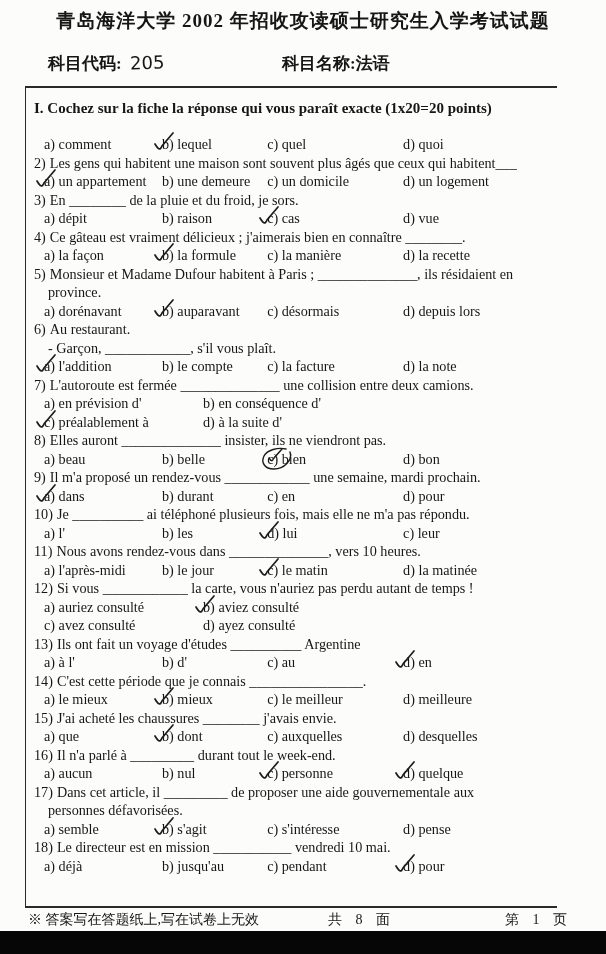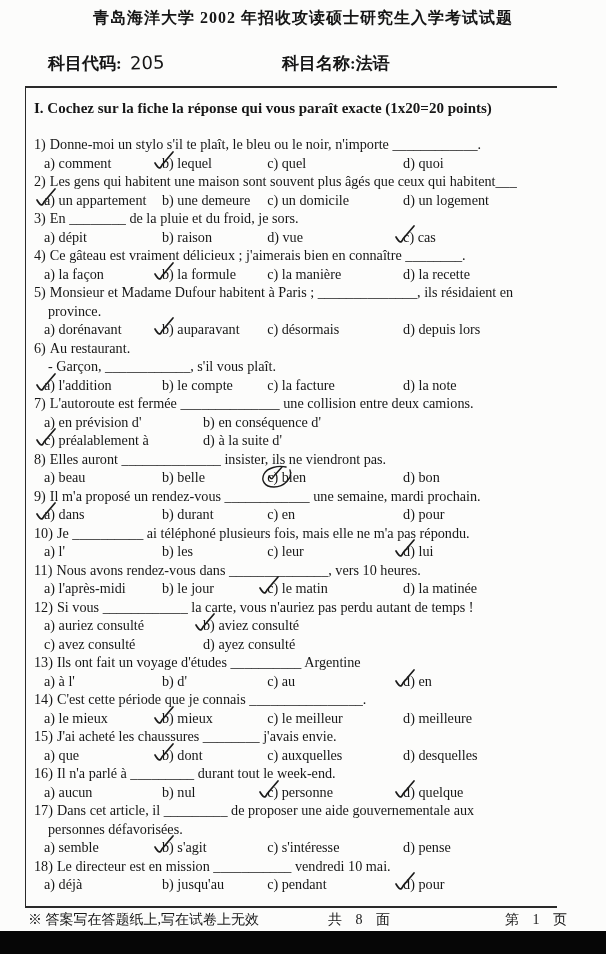--- a/index.html
+++ b/index.html
@@ -7,21 +7,21 @@
     position:relative;
     width:606px;height:954px;
     background:#fcfcfb;
     font-family:"Liberation Serif","DejaVu Serif",serif;
     color:#161616;
     overflow:hidden;
   }
   .title{
     padding-top:8px;
     text-align:center;
-    font-size:16px;
+    font-size:19px;
     font-weight:700;
     letter-spacing:1px;
   }
   .subject-row{
     position:absolute;
     top:52px;left:48px;right:20px;
     font-size:17px;
     font-weight:700;
     display:flex;
     align-items:baseline;
@@ -112,23 +112,20 @@
     <span>科目代码:</span>
     <span class="subject-code">205</span>
     <span class="subject-name-label">科目名称:</span>
     <span class="subject-name">法语</span>
   </div>
 
   <div class="exam-box">
     <div class="section-heading">I. Cochez sur la fiche la réponse qui vous paraît exacte (1x20=20 points)</div>
     <div id="questions-list">
   <div class="question">
-    <div class="q-line">
-      <span class="q-num">1)</span><span>Donne-moi un stylo s'il te plaît, le bleu ou le noir, n'importe ____________.</span>
-    </div>
 
     <div class="opts four-col">
             <span class="opt"><span class="opt-key-wrap"><span>a)</span></span> <span>comment</span></span>
             <span class="opt"><span class="opt-key-wrap"><span>b)</span><svg class="mark-check" viewBox="0 0 26 23">
                   <path d="M3 13 C6 18,8 20,10 15 L21 2" stroke="#1c1c1c" stroke-width="1.7" fill="none" stroke-linecap="round"></path>
                 </svg></span> <span>lequel</span></span>
             <span class="opt"><span class="opt-key-wrap"><span>c)</span></span> <span>quel</span></span>
             <span class="opt"><span class="opt-key-wrap"><span>d)</span></span> <span>quoi</span></span>
           </div>
   </div>
@@ -149,24 +146,24 @@
   </div>
 
   <div class="question">
     <div class="q-line">
       <span class="q-num">3)</span><span>En ________ de la pluie et du froid, je sors.</span>
     </div>
 
     <div class="opts four-col">
             <span class="opt"><span class="opt-key-wrap"><span>a)</span></span> <span>dépit</span></span>
             <span class="opt"><span class="opt-key-wrap"><span>b)</span></span> <span>raison</span></span>
+            <span class="opt"><span class="opt-key-wrap"><span>c)</span><svg class="mark-check" viewBox="0 0 26 23">
+                  <path d="M3 13 C6 18,8 20,10 15 L21 2" stroke="#1c1c1c" stroke-width="1.7" fill="none" stroke-linecap="round"></path>
+                </svg></span> <span>cas</span></span>
             <span class="opt"><span class="opt-key-wrap"><span>d)</span></span> <span>vue</span></span>
-            <span class="opt"><span class="opt-key-wrap"><span>c)</span><svg class="mark-check" viewBox="0 0 26 23">
-                  <path d="M3 13 C6 18,8 20,10 15 L21 2" stroke="#1c1c1c" stroke-width="1.7" fill="none" stroke-linecap="round"></path>
-                </svg></span> <span>cas</span></span>
           </div>
   </div>
 
   <div class="question">
     <div class="q-line">
       <span class="q-num">4)</span><span>Ce gâteau est vraiment délicieux ; j'aimerais bien en connaître ________.</span>
     </div>
 
     <div class="opts four-col">
             <span class="opt"><span class="opt-key-wrap"><span>a)</span></span> <span>la façon</span></span>
@@ -255,24 +252,24 @@
   </div>
 
   <div class="question">
     <div class="q-line">
       <span class="q-num">10)</span><span>Je __________ ai téléphoné plusieurs fois, mais elle ne m'a pas répondu.</span>
     </div>
 
     <div class="opts four-col">
             <span class="opt"><span class="opt-key-wrap"><span>a)</span></span> <span>l'</span></span>
             <span class="opt"><span class="opt-key-wrap"><span>b)</span></span> <span>les</span></span>
+            <span class="opt"><span class="opt-key-wrap"><span>d)</span><svg class="mark-check" viewBox="0 0 26 23">
+                  <path d="M3 13 C6 18,8 20,10 15 L21 2" stroke="#1c1c1c" stroke-width="1.7" fill="none" stroke-linecap="round"></path>
+                </svg></span> <span>lui</span></span>
             <span class="opt"><span class="opt-key-wrap"><span>c)</span></span> <span>leur</span></span>
-            <span class="opt"><span class="opt-key-wrap"><span>d)</span><svg class="mark-check" viewBox="0 0 26 23">
-                  <path d="M3 13 C6 18,8 20,10 15 L21 2" stroke="#1c1c1c" stroke-width="1.7" fill="none" stroke-linecap="round"></path>
-                </svg></span> <span>lui</span></span>
           </div>
   </div>
 
   <div class="question">
     <div class="q-line">
       <span class="q-num">11)</span><span>Nous avons rendez-vous dans ______________, vers 10 heures.</span>
     </div>
 
     <div class="opts four-col">
             <span class="opt"><span class="opt-key-wrap"><span>a)</span></span> <span>l'après-midi</span></span>

